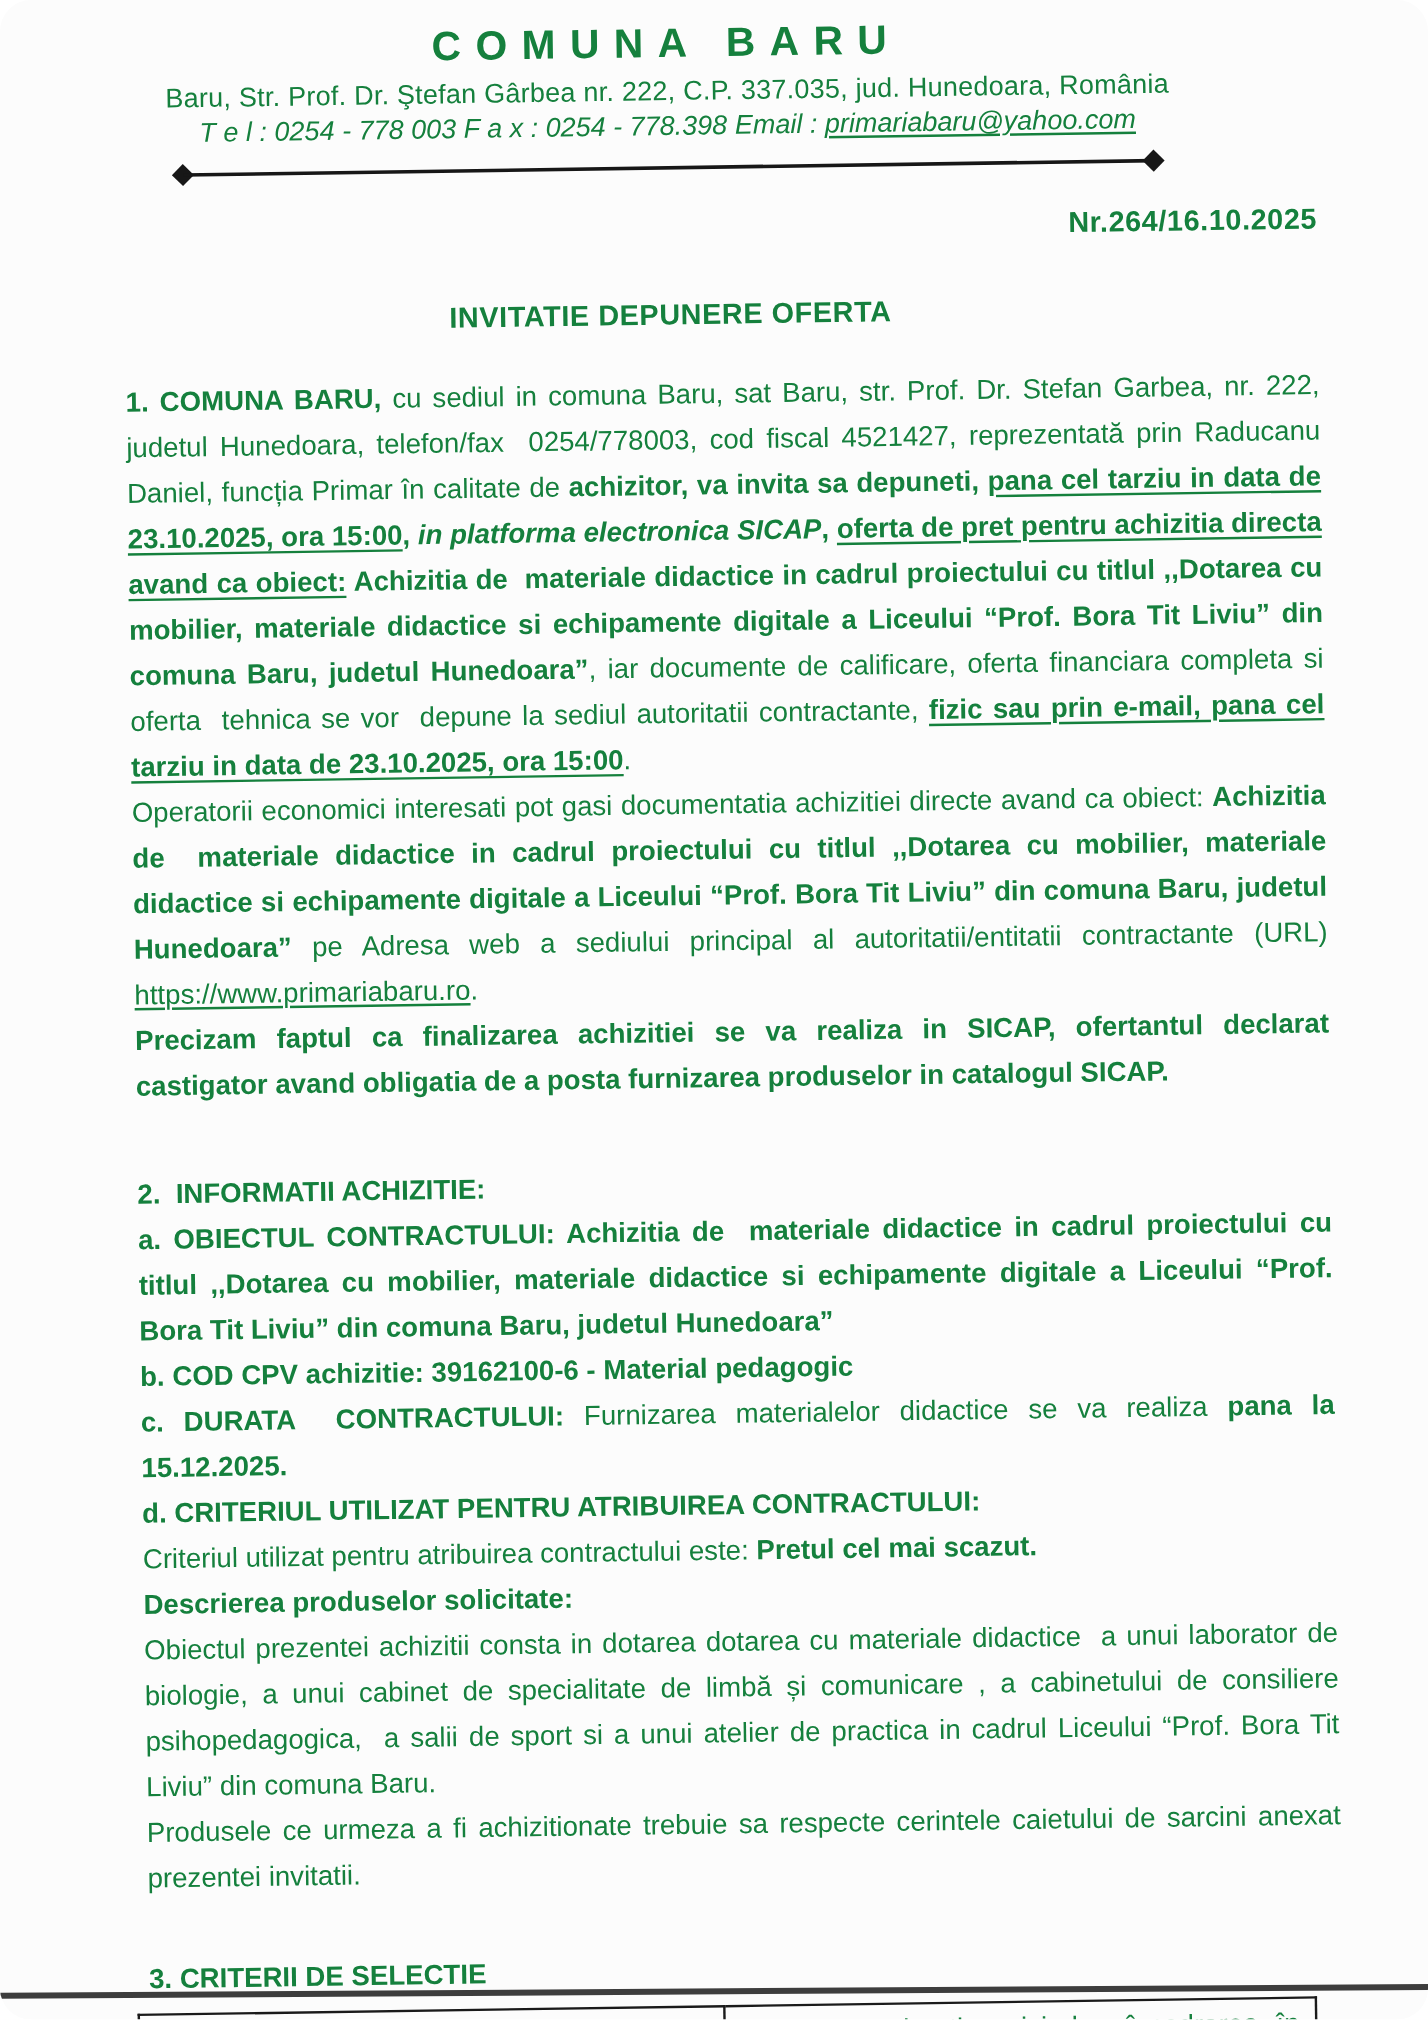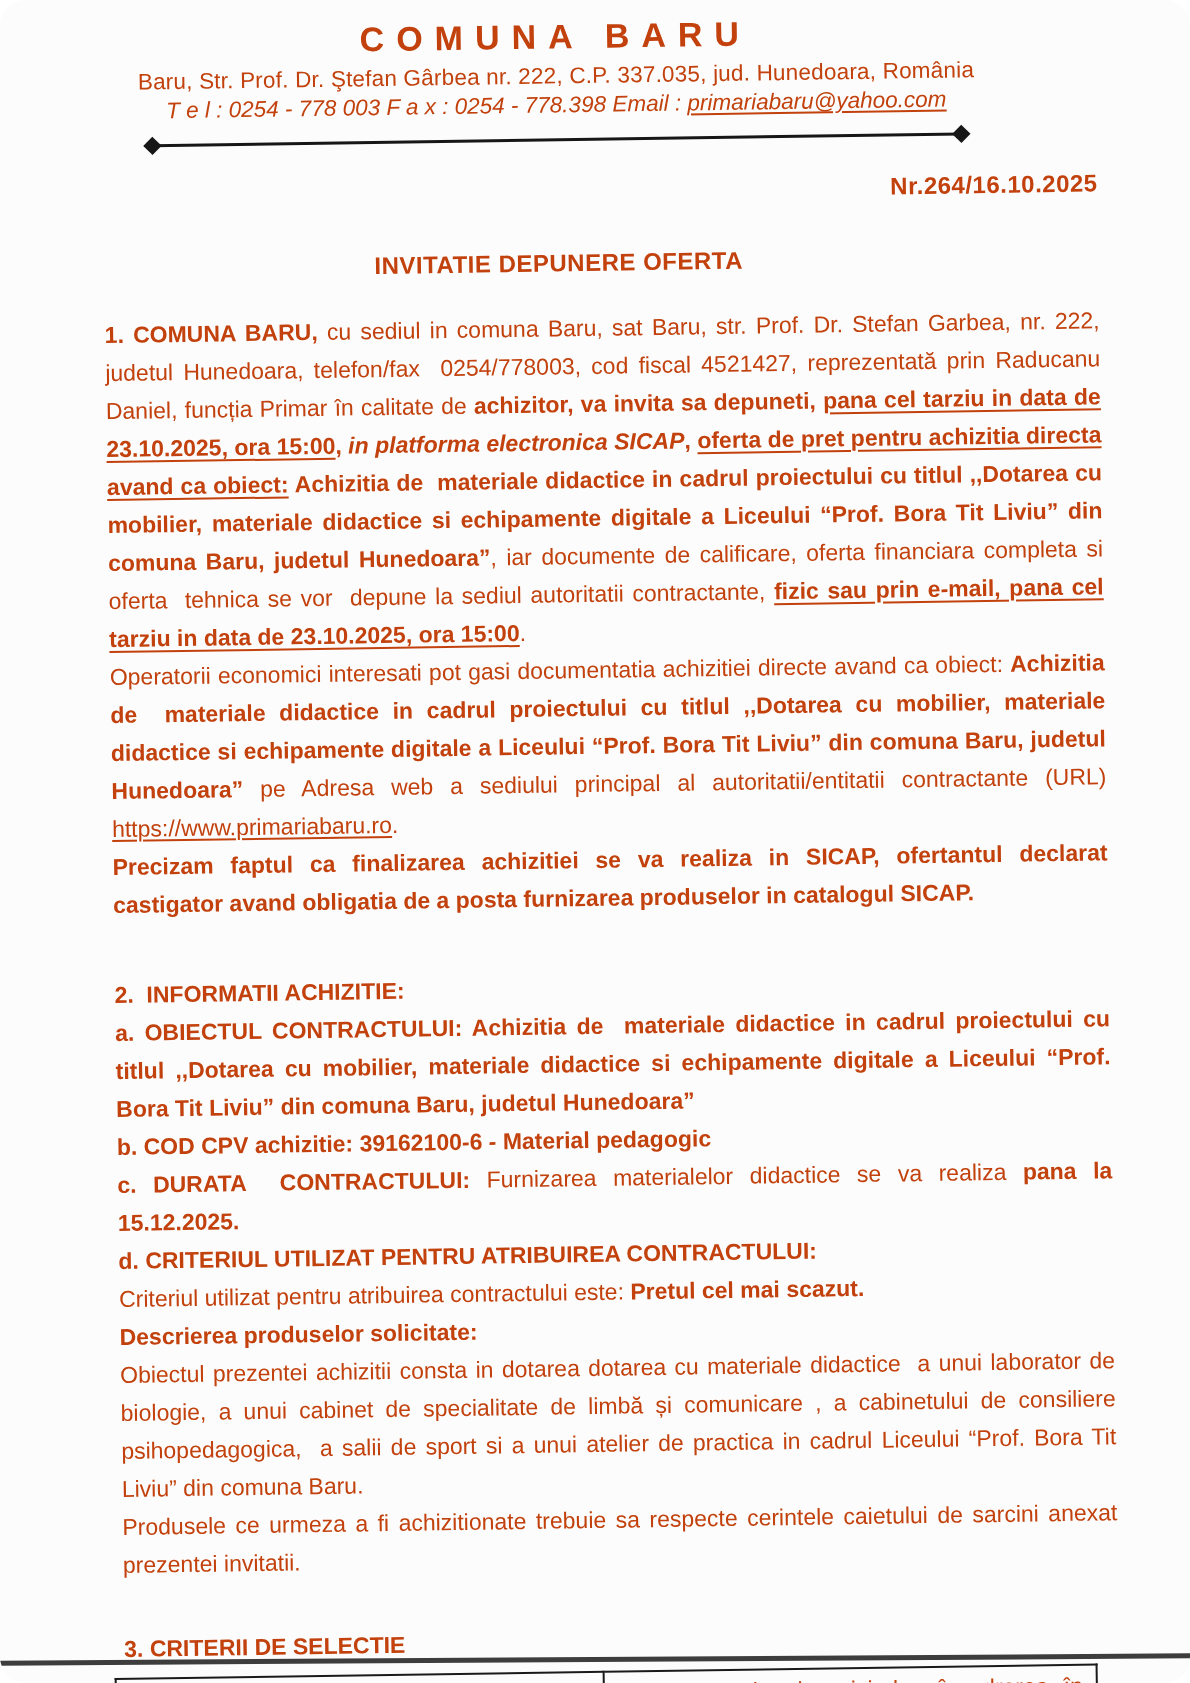--- a/index.html
+++ b/index.html
@@ -2,21 +2,21 @@
 <html><head>
 <meta charset="utf-8">
 <style>
   html,body { margin:0; padding:0; background:#ffffff; }
   .page {
     position:relative;
     width:1190px; height:1683px;
     background:#fcfcfc;
     overflow:hidden;
     font-family:"Liberation Sans", sans-serif;
-    color:#c2410c;
+    color:#15803d;
     border-radius:26px;
   }
   .scan {
     position:absolute; inset:0;
     transform:rotate(-0.85deg);
     transform-origin:120px 1500px;
   }
   .content { position:absolute; left:122px; top:0; width:995px; }
   .center-col { width:910px; }
 

